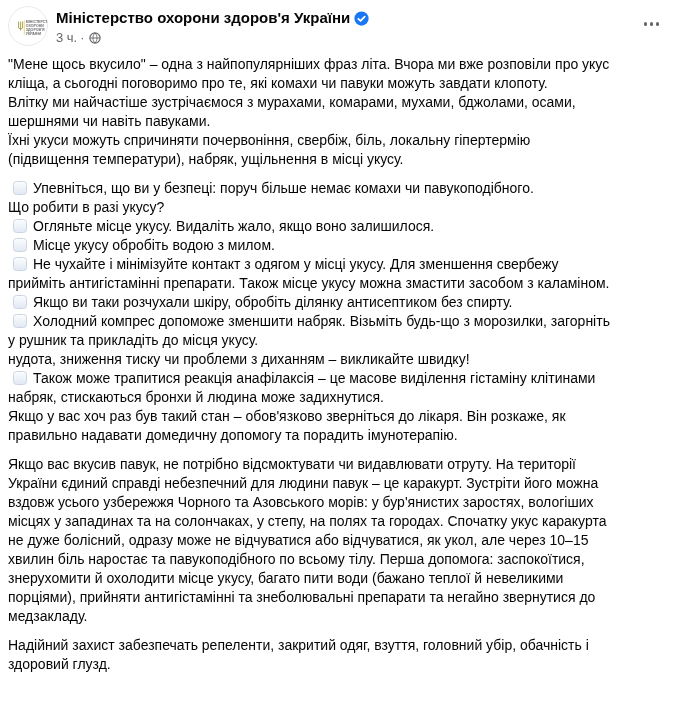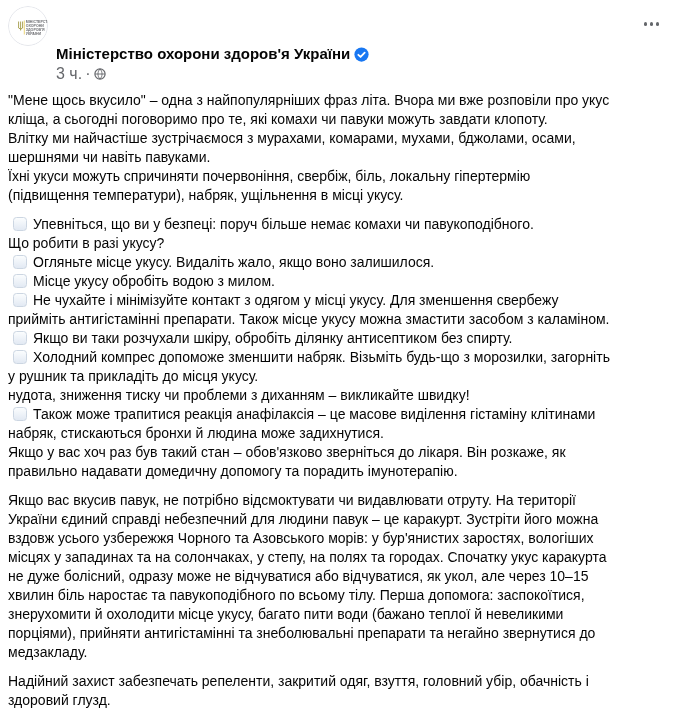--- a/index.html
+++ b/index.html
@@ -9,24 +9,24 @@
     background: #ffffff;
     font-family: "Liberation Sans", sans-serif;
     color: #050505;
   }
   .post { width: 675px; height: 714px; overflow: hidden; background: #fff; }
 
   
   .post-header { display: flex; align-items: flex-start; padding: 6px 12px 0 8px; position: relative; }
   .avatar { width: 40px; height: 40px; border-radius: 50%; overflow: hidden; flex: 0 0 40px; cursor: pointer; }
   .header-text { margin-left: 8px; padding-top: 2px; }
-  .name-row { display: flex; align-items: center; height: 20px; margin-top: 36px; }
+  .name-row { display: flex; align-items: center; height: 20px; }
   .page-name { font-size: 15px; font-weight: 700; line-height: 20px; color: #050505; cursor: pointer; }
   .badge { margin-left: 4px; display: inline-flex; align-items: center; }
-  .meta-row { display: flex; align-items: center; font-size: 16px; color: #65676b; margin-top: 2px; line-height: 16px; }
+  .meta-row { display: flex; align-items: center; font-size: 13px; color: #65676b; margin-top: 2px; line-height: 16px; }
   .meta-sep { margin: 0 4px 0 3px; }
   .globe-wrap { display: inline-flex; align-items: center; }
   .more-btn { position: absolute; top: 16px; right: 12px; display: flex; gap: 2.5px; cursor: pointer; padding: 6px 4px; }
   .more-btn i { width: 3.5px; height: 3.5px; border-radius: 50%; background: #64676b; display: block; }
 
   
   .post-body { padding: 9px 8px 0 8px; font-size: 14px; line-height: 19px; color: #050505; }
   .paragraph { margin: 0 0 10px 0; }
   .line { white-space: nowrap; overflow: hidden; }
   .cb {

